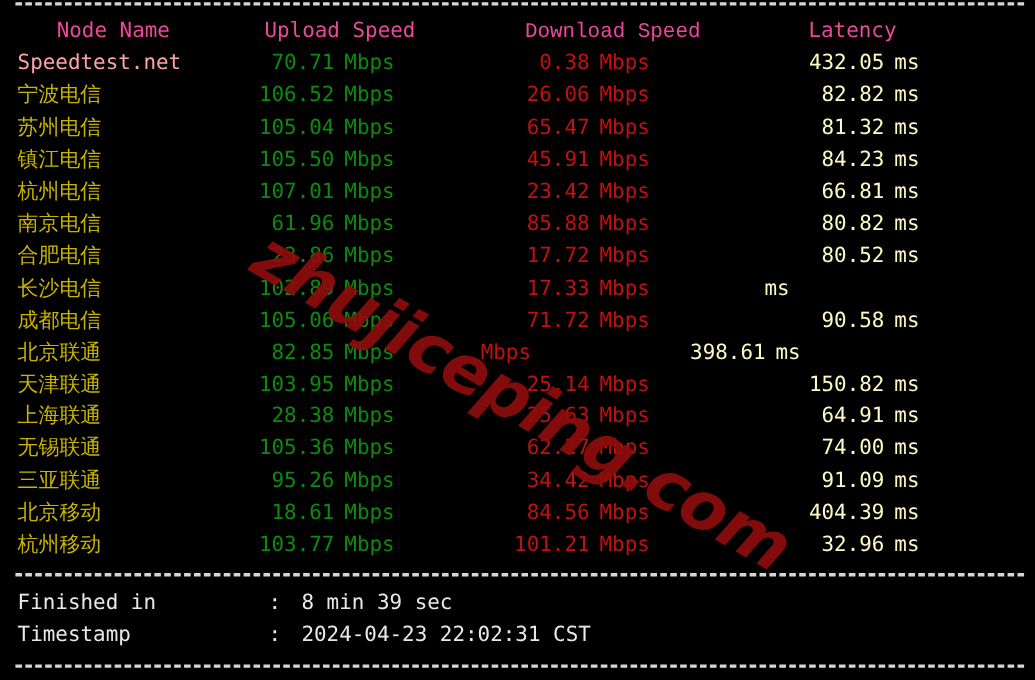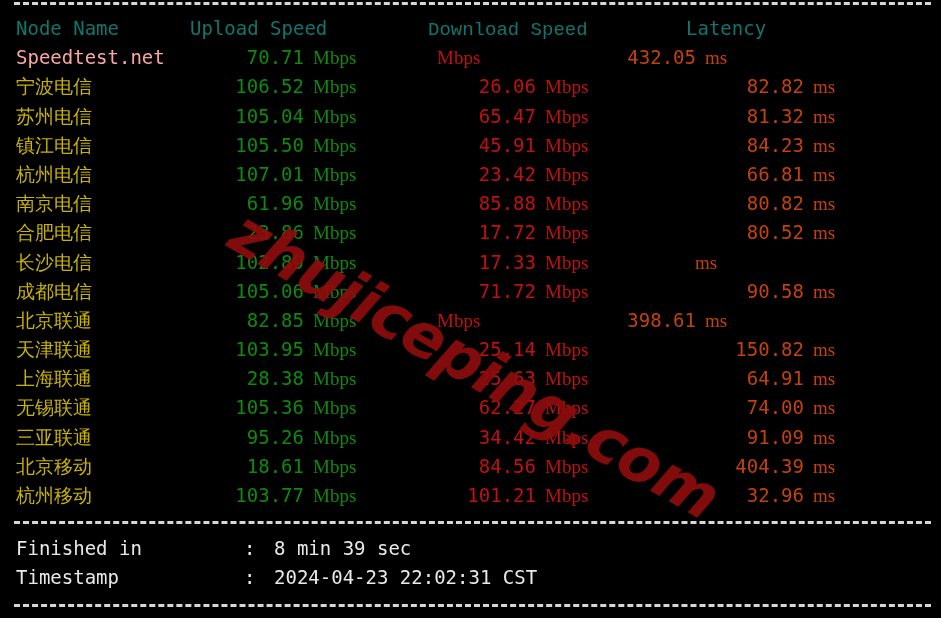--- a/index.html
+++ b/index.html
@@ -52,46 +52,45 @@
     text-align: left;
   }
   .c-num {
     box-sizing: border-box;
     text-align: right;
   }
   .c-unit {
     box-sizing: border-box;
     text-align: left;
     padding-left: 9px;
-    font-family: Liberation Serif, serif;
   }
   .c-up-num   { width: 114px; }
   .c-up-unit  { width: 124px; }
   .c-dn-num   { width: 108px; }
   .c-dn-unit  { width: 150px; }
   .c-lat-num  { width: 118px; }
   .c-lat-unit { width: 60px; }
 
   
   .header .c-node,
   .header .hdr {
-    color: #0f766e;
-    text-align: left;
+    color: #ec4899;
+    text-align: center;
   }
   .header .c-node { padding-left: 16px; }
   .hdr-up  { width: 238px; text-align: center; color: #e8e8e8; }
   .hdr-dn  { width: 258px; text-align: center; color: #e8e8e8; font-family: Liberation Mono, monospace; }
   .hdr-lat { width: 178px; text-align: center; color: #e8e8e8; }
 
   
   .node-zh    { color: #c8b400; }
   .node-st    { color: #fca5a5; }
   .upload     { color: #0d8a0d; }
   .download   { color: #c01010; }
-  .latency    { color: #c2410c; }
+  .latency    { color: #fef9c3; }
 
   
   .footer {
     position: absolute;
     left: 0;
     top: 534px;
     width: 941px;
     color: #e8e8e8;
   }
   .frow {
@@ -131,21 +130,21 @@
   <div class="sep top"></div>
 
   <div class="table">
     <div class="row header">
       <span class="c-node">Node Name</span>
       <span class="hdr hdr-up">Upload Speed</span>
       <span class="hdr hdr-dn">Download Speed</span>
       <span class="hdr hdr-lat">Latency</span>
     </div>
     <div id="rows-container">
-        <div class="row"><span class="c-node node-st">Speedtest.net</span><span class="c-num c-up-num upload">70.71</span><span class="c-unit c-up-unit upload">Mbps</span><span class="c-unit c-dn-unit download">Mbps</span><span class="c-num c-lat-num latency">432.05</span><span class="c-unit c-lat-unit latency">ms</span></div>
+        <div class="row"><span class="c-node node-st">Speedtest.net</span><span class="c-num c-up-num upload">70.71</span><span class="c-unit c-up-unit upload">Mbps</span><span class="c-num c-dn-num download">0.38</span><span class="c-unit c-dn-unit download">Mbps</span><span class="c-num c-lat-num latency">432.05</span><span class="c-unit c-lat-unit latency">ms</span></div>
         <div class="row"><span class="c-node node-zh">宁波电信</span><span class="c-num c-up-num upload">106.52</span><span class="c-unit c-up-unit upload">Mbps</span><span class="c-num c-dn-num download">26.06</span><span class="c-unit c-dn-unit download">Mbps</span><span class="c-num c-lat-num latency">82.82</span><span class="c-unit c-lat-unit latency">ms</span></div>
         <div class="row"><span class="c-node node-zh">苏州电信</span><span class="c-num c-up-num upload">105.04</span><span class="c-unit c-up-unit upload">Mbps</span><span class="c-num c-dn-num download">65.47</span><span class="c-unit c-dn-unit download">Mbps</span><span class="c-num c-lat-num latency">81.32</span><span class="c-unit c-lat-unit latency">ms</span></div>
         <div class="row"><span class="c-node node-zh">镇江电信</span><span class="c-num c-up-num upload">105.50</span><span class="c-unit c-up-unit upload">Mbps</span><span class="c-num c-dn-num download">45.91</span><span class="c-unit c-dn-unit download">Mbps</span><span class="c-num c-lat-num latency">84.23</span><span class="c-unit c-lat-unit latency">ms</span></div>
         <div class="row"><span class="c-node node-zh">杭州电信</span><span class="c-num c-up-num upload">107.01</span><span class="c-unit c-up-unit upload">Mbps</span><span class="c-num c-dn-num download">23.42</span><span class="c-unit c-dn-unit download">Mbps</span><span class="c-num c-lat-num latency">66.81</span><span class="c-unit c-lat-unit latency">ms</span></div>
         <div class="row"><span class="c-node node-zh">南京电信</span><span class="c-num c-up-num upload">61.96</span><span class="c-unit c-up-unit upload">Mbps</span><span class="c-num c-dn-num download">85.88</span><span class="c-unit c-dn-unit download">Mbps</span><span class="c-num c-lat-num latency">80.82</span><span class="c-unit c-lat-unit latency">ms</span></div>
         <div class="row"><span class="c-node node-zh">合肥电信</span><span class="c-num c-up-num upload">23.86</span><span class="c-unit c-up-unit upload">Mbps</span><span class="c-num c-dn-num download">17.72</span><span class="c-unit c-dn-unit download">Mbps</span><span class="c-num c-lat-num latency">80.52</span><span class="c-unit c-lat-unit latency">ms</span></div>
         <div class="row"><span class="c-node node-zh">长沙电信</span><span class="c-num c-up-num upload">102.89</span><span class="c-unit c-up-unit upload">Mbps</span><span class="c-num c-dn-num download">17.33</span><span class="c-unit c-dn-unit download">Mbps</span><span class="c-unit c-lat-unit latency">ms</span></div>
         <div class="row"><span class="c-node node-zh">成都电信</span><span class="c-num c-up-num upload">105.06</span><span class="c-unit c-up-unit upload">Mbps</span><span class="c-num c-dn-num download">71.72</span><span class="c-unit c-dn-unit download">Mbps</span><span class="c-num c-lat-num latency">90.58</span><span class="c-unit c-lat-unit latency">ms</span></div>
         <div class="row"><span class="c-node node-zh">北京联通</span><span class="c-num c-up-num upload">82.85</span><span class="c-unit c-up-unit upload">Mbps</span><span class="c-unit c-dn-unit download">Mbps</span><span class="c-num c-lat-num latency">398.61</span><span class="c-unit c-lat-unit latency">ms</span></div>
         <div class="row"><span class="c-node node-zh">天津联通</span><span class="c-num c-up-num upload">103.95</span><span class="c-unit c-up-unit upload">Mbps</span><span class="c-num c-dn-num download">25.14</span><span class="c-unit c-dn-unit download">Mbps</span><span class="c-num c-lat-num latency">150.82</span><span class="c-unit c-lat-unit latency">ms</span></div>

